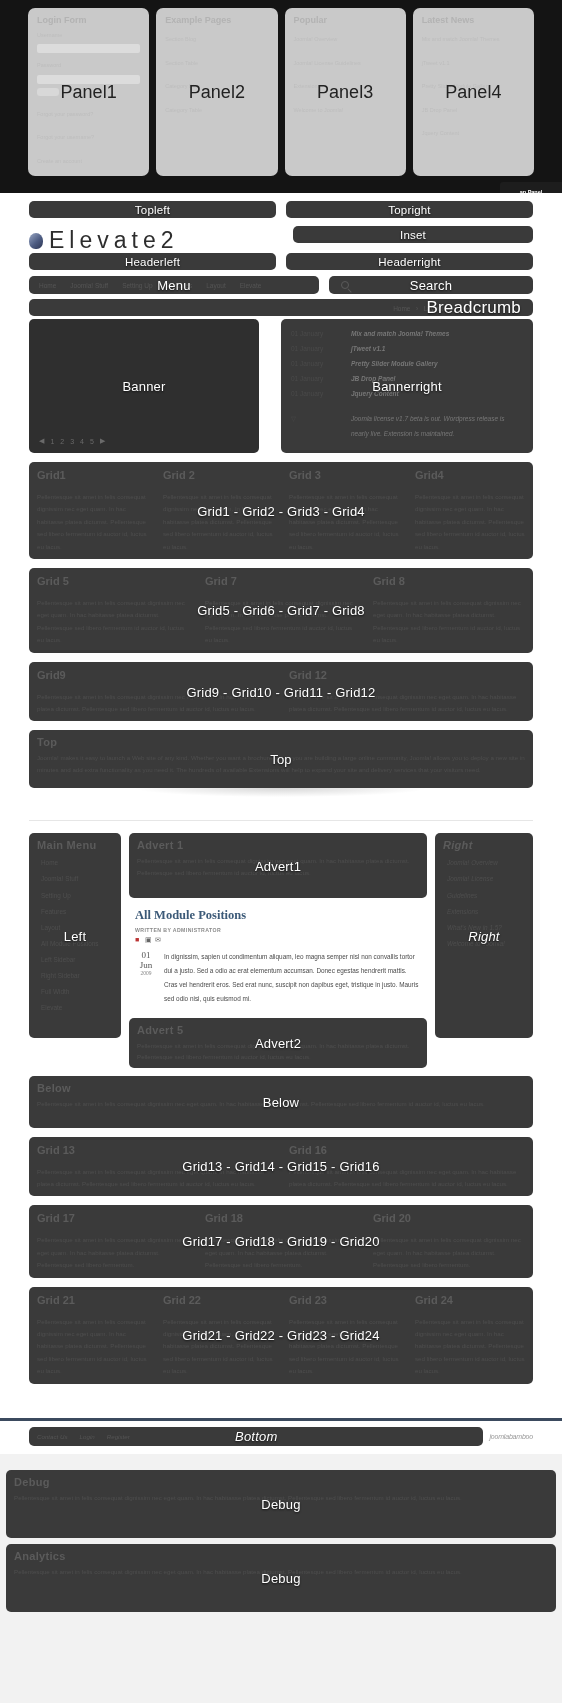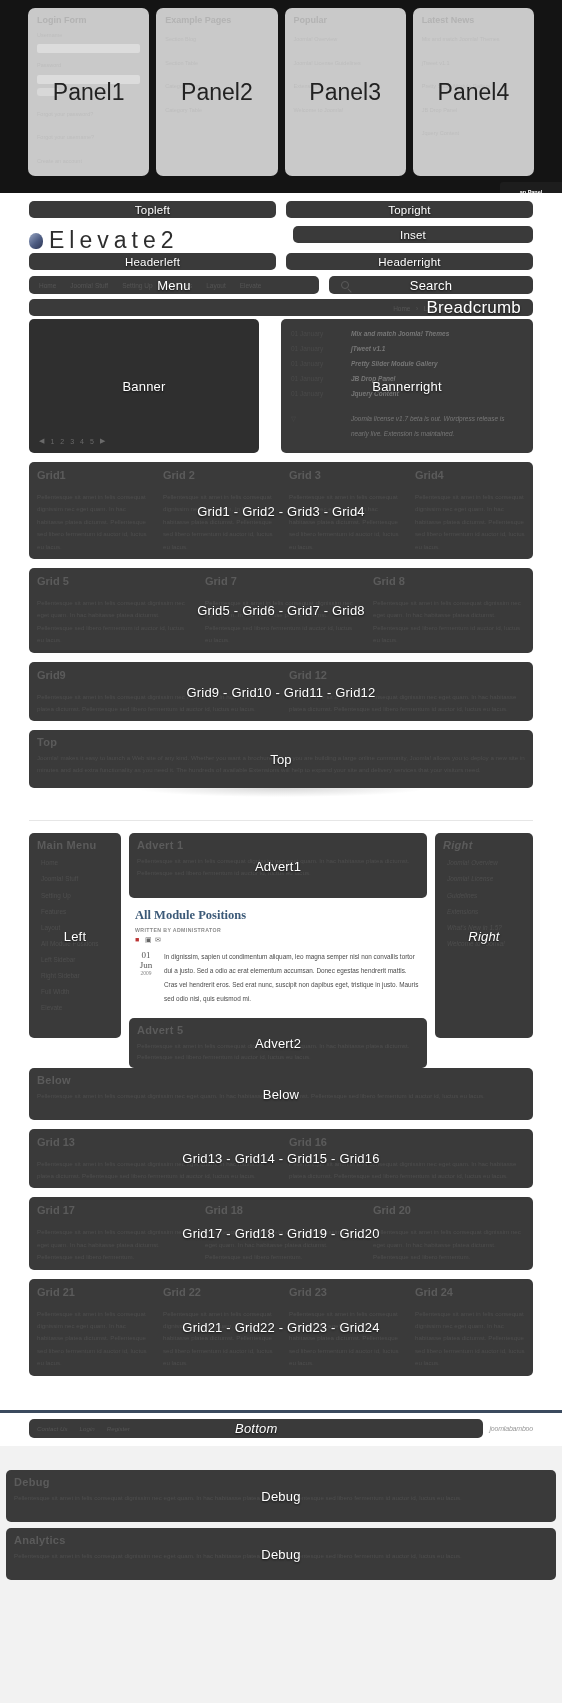--- a/index.html
+++ b/index.html
@@ -61,21 +61,21 @@
   .panel-card .p-title {
     font-size: 9px; font-weight:bold; color:#b3b3b3;
     padding: 7px 9px 0 9px;
   }
   .panel-card .p-sub { font-size:5.5px; color:#bdbdbd; padding:3px 9px 0 9px; line-height:2.6;}
   .panel-card .p-field { margin: 2px 9px; height: 9px; background:#dcdcdc; border-radius:2px; }
   .panel-card .p-btn { margin: 4px 9px; width:22px; height:8px; background:#d8d8d8; border-radius:3px;}
   .panel-card .p-links { font-size:5.5px; color:#bdbdbd; padding:6px 9px 0 9px; line-height:3.2; }
   .panel-card .p-label {
     position:absolute; left:0; right:0; top:50%; transform:translateY(-50%);
-    text-align:center; font-size:23px; color:#222; font-weight:normal;
+    text-align:center; font-size:18px; color:#222; font-weight:normal;
     font-family:"Liberation Sans", sans-serif;
   }
   #an-panel {
     position:absolute; right:0; top:182px; width:62px; height:20px;
     background:#1d1d1d; color:#fff; font-size:5.5px; font-weight:bold;
     display:flex; align-items:center; justify-content:center;
     border-radius:3px 0 0 3px;
   }
 
   
@@ -171,36 +171,36 @@
   .article .byline { font-size:5.2px; color:#8a8a8a; letter-spacing:.4px;
     text-transform:uppercase; margin-top:4px; font-weight:bold;}
   .article .icons { margin-top:3px; display:flex; gap:2px; font-size:7px;}
   .article .icons span{ width:8px;height:8px;display:inline-block;}
   .art-body { display:flex; gap:7px; margin-top:6px;}
   .art-date { flex:none; width:22px; text-align:center;
     font-family:"Liberation Serif", serif; color:#555;}
   .art-date .d{font-size:9px;} .art-date .m{font-size:9px;} .art-date .y{font-size:5.5px;color:#888;}
   .art-text { font-size:6.4px; line-height:2.15; color:#4a4a4a; }
 
-  #belowblock { }
+  #belowblock { margin-top:8px; }
   #belowblock .pos { height:52px; }
 
   
   #footer-sep { margin-top:8px; height:3px; background:#3b4a5e; }
   #footerrow { display:flex; align-items:center; gap:6px; margin-top:6px; padding-bottom:8px;font-style:italic;}
   #footerrow .bottompos { flex:1; height:19px; }
   .footer-ghost{position:absolute; left:8px; top:50%; transform:translateY(-50%);
     display:flex; gap:12px; font-size:6.2px; color:#555;}
   #jb-logo { flex:none; font-size:7px; color:#999; letter-spacing:-.2px;}
 
   
   #debugarea { position:absolute; left:0; top:1470px; width:562px; height:233px;
     background:#f2f2f2; padding-top:0;}
   .debugblock { margin: 0 6px 6px 6px; }
-  .debugblock .pos { height:52px; }
+  .debugblock .pos { height:68px; }
   .debugblock .pos-label { font-size:13px; }
 </style>
 </head>
 <body>
 
 <div id="panelstrip">
   <div class="panels">
 
     <div class="panel-card">
       <div class="p-title">Login Form</div>

